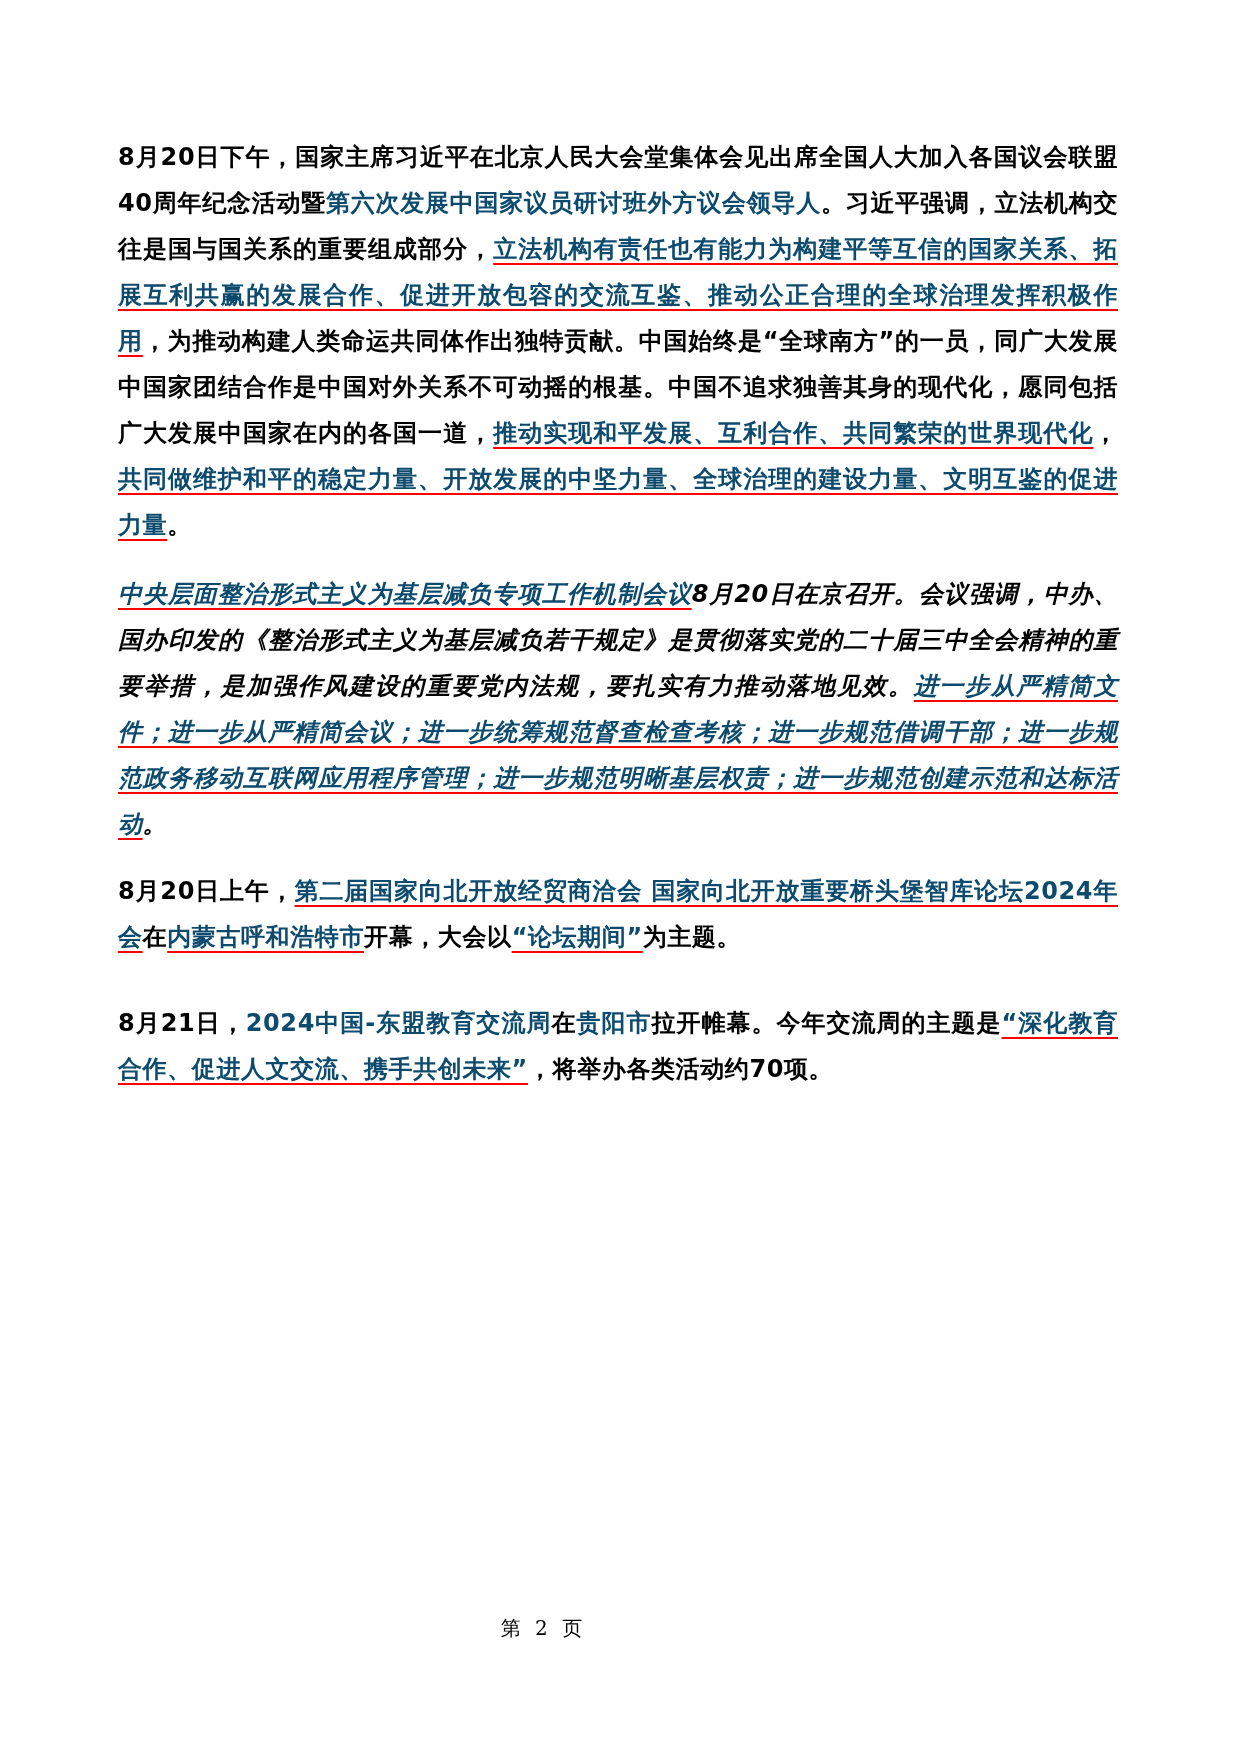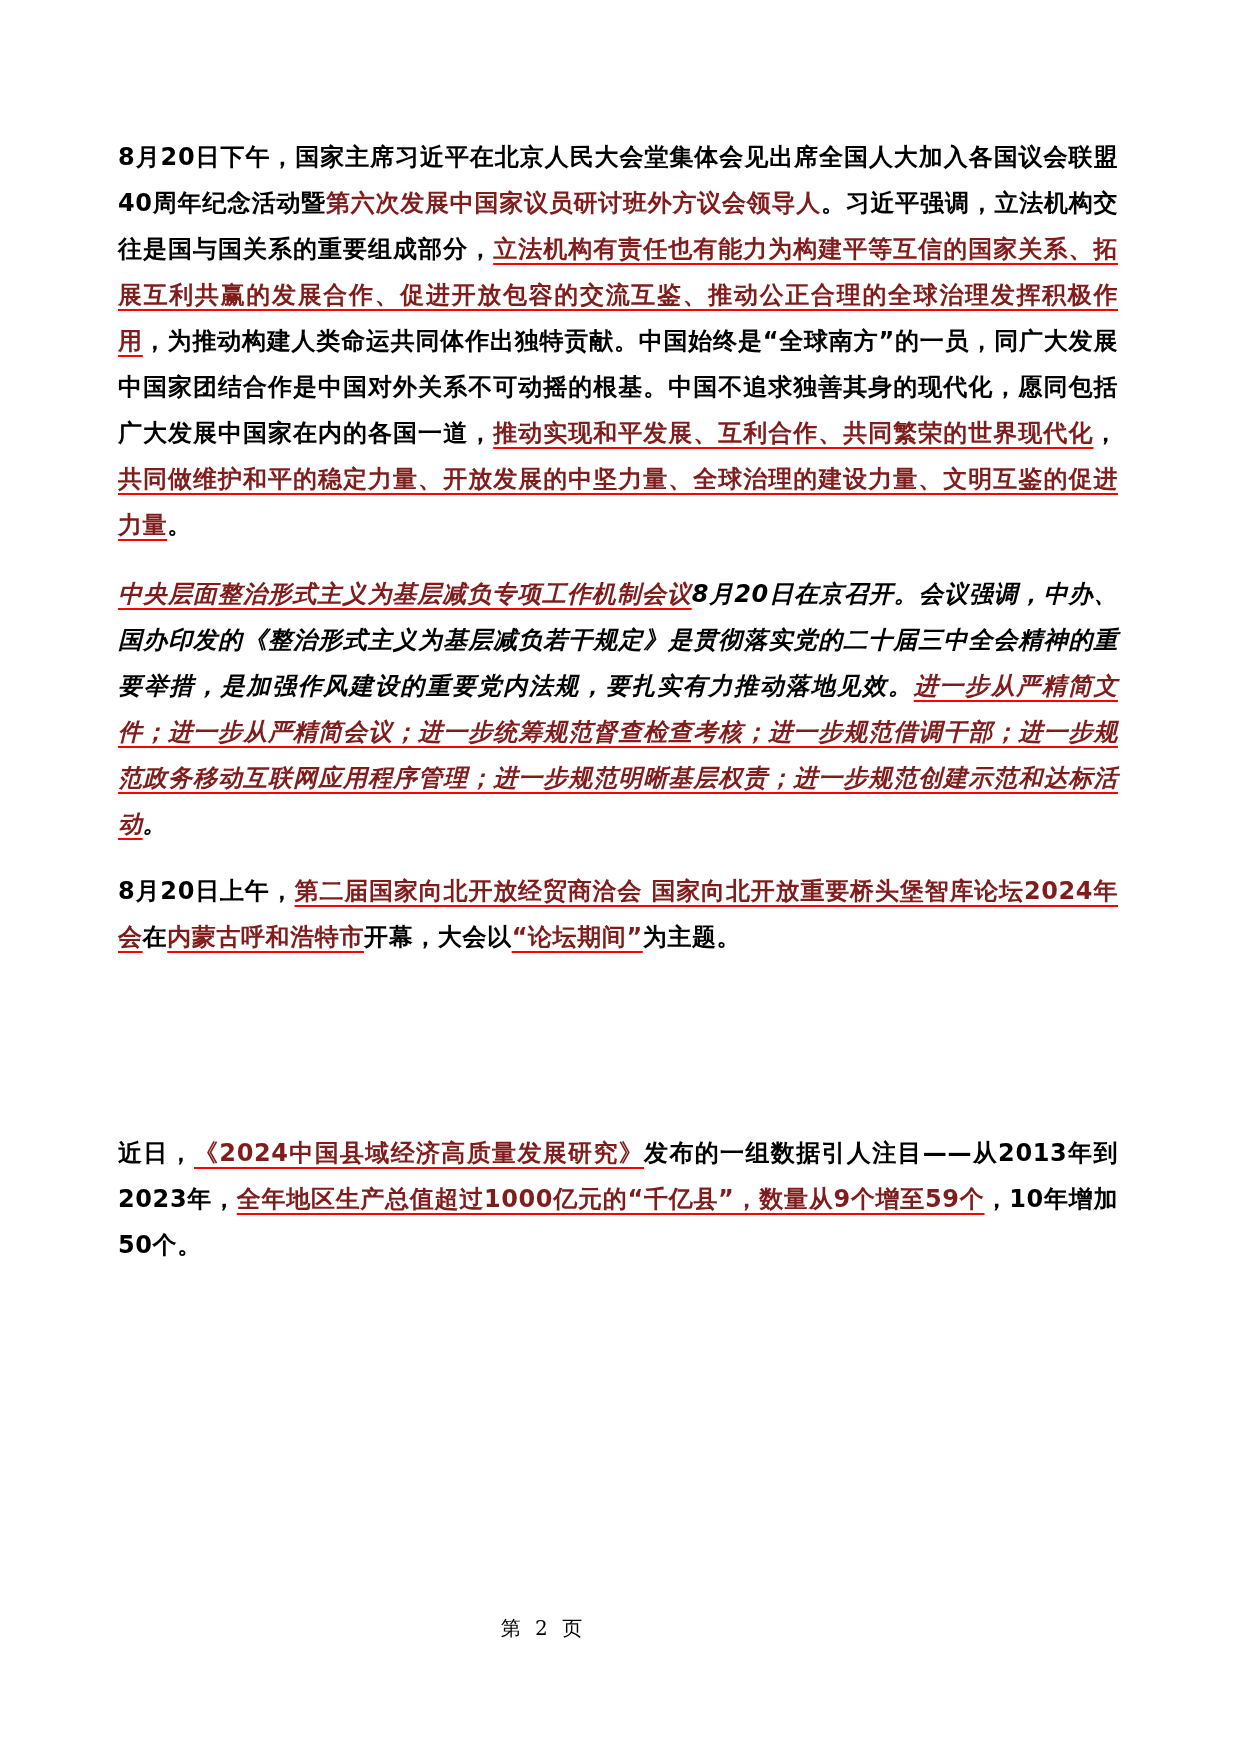--- a/index.html
+++ b/index.html
@@ -5,21 +5,21 @@
     html, body { margin: 0; padding: 0; background: #ffffff; }
     body { width: 1239px; height: 1753px; position: relative; overflow: hidden; font-family: "DejaVu Sans", sans-serif; }
     .page { position: absolute; left: 0; top: 0; width: 1239px; height: 1753px; background: #ffffff; }
     .para {
       position: absolute; left: 118px; width: 1000px;
       font-size: 24px; font-weight: bold; color: #000000;
       line-height: 46px; letter-spacing: 0.6px;
       text-align: justify;
     }
     .seg { }
-    .red { color: #7f1d1d; }
+    .red { color: #0c4a6e; }
     .u { text-decoration: underline; text-decoration-color: #ff0000; text-decoration-thickness: 2px; text-underline-offset: 6px; }
     .footer {
       position: absolute; left: 0; width: 1087px; top: 1615px;
       text-align: center; font-size: 20px; color: #000; font-family: "DejaVu Serif", serif;
       letter-spacing: 4px;
     }
   </style>
 </head>
 <body>
 
@@ -30,20 +30,20 @@
   </div>
 
   <div class="para" style="top:571px;font-style:italic;">
     <span class="seg red u">中央层面整治形式主义为基层减负专项工作机制会议</span><span class="seg">8月20日在京召开。会议强调，中办、国办印发的《整治形式主义为基层减负若干规定》是贯彻落实党的二十届三中全会精神的重要举措，是加强作风建设的重要党内法规，要扎实有力推动落地见效。</span><span class="seg red u">进一步从严精简文件；进一步从严精简会议；进一步统筹规范督查检查考核；进一步规范借调干部；进一步规范政务移动互联网应用程序管理；进一步规范明晰基层权责；进一步规范创建示范和达标活动</span><span class="seg">。</span>
   </div>
 
   <div class="para" style="top:868px;">
     <span class="seg">8月20日上午，</span><span class="seg red u">第二届国家向北开放经贸商洽会 国家向北开放重要桥头堡智库论坛2024年会</span><span class="seg">在</span><span class="seg red u">内蒙古呼和浩特市</span><span class="seg">开幕，大会以</span><span class="seg red u">“论坛期间”</span><span class="seg">为主题。</span>
   </div>
 
+  <div class="para" style="top:1000px;">
+    <span class="seg">8月21日，</span><span class="seg red">2024中国-东盟教育交流周</span><span class="seg">在</span><span class="seg red">贵阳市</span><span class="seg">拉开帷幕。今年交流周的主题是</span><span class="seg red u">“深化教育合作、促进人文交流、携手共创未来”</span><span class="seg">，将举办各类活动约70项。</span>
+  </div>
 
-  <div class="para" style="top:1130px;">
-    <span class="seg">近日，</span><span class="seg red u">《2024中国县域经济高质量发展研究》</span><span class="seg">发布的一组数据引人注目——从2013年到2023年，</span><span class="seg red u">全年地区生产总值超过1000亿元的“千亿县”，数量从9个增至59个</span><span class="seg">，10年增加50个。</span>
-  </div>
 
 
   <div class="footer">第 2 页</div>
 </div>
 
 </body></html>

